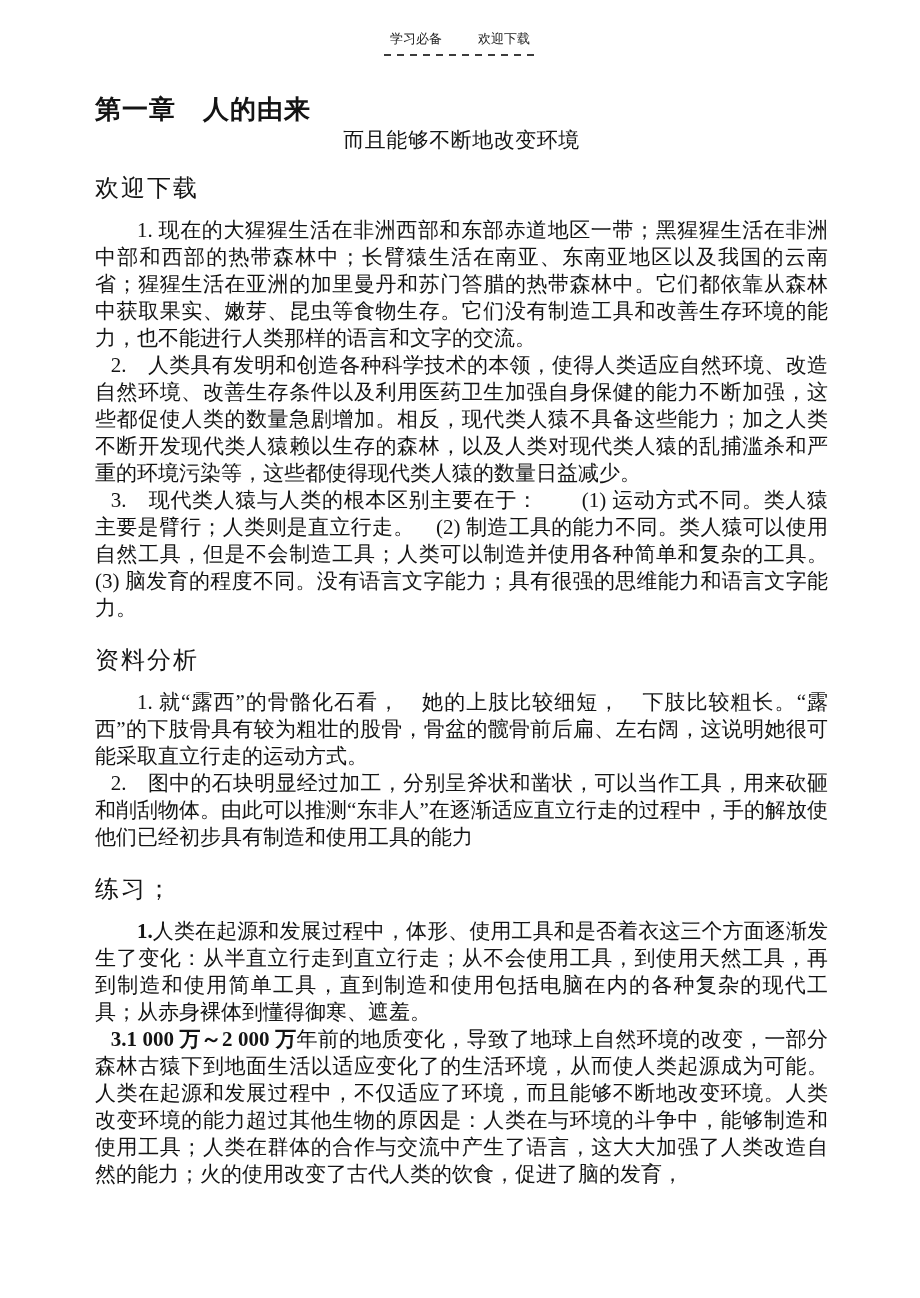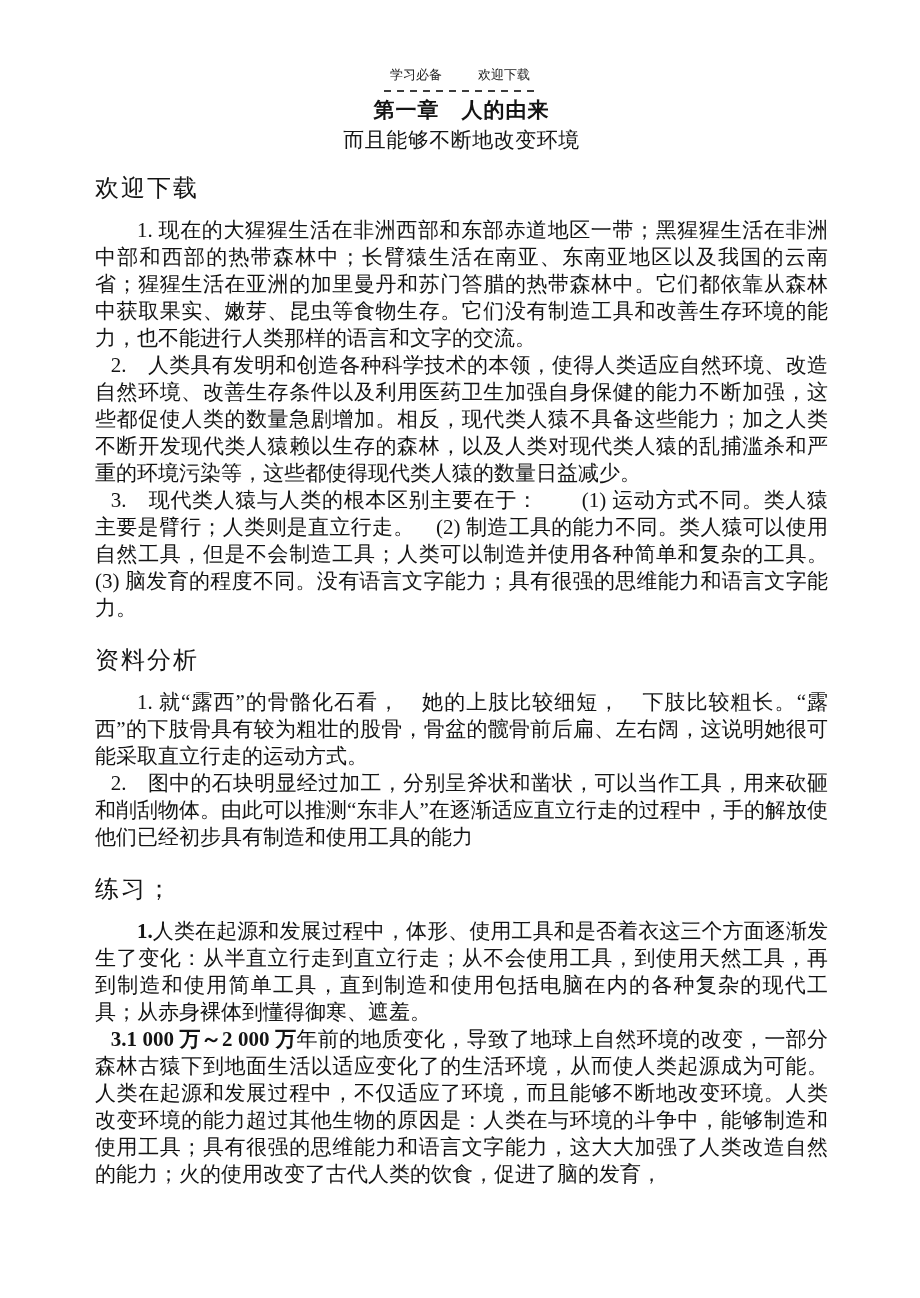--- a/index.html
+++ b/index.html
@@ -24,37 +24,36 @@
     transform: translateX(-50%);
     font-size: 13px;
     color: #222;
     text-align: center;
   }
   .hdr-row {
     display: flex;
     gap: 36px;
     padding: 0 6px 6px 6px;
     white-space: nowrap;
-    margin-top: 36px;
   }
   .dash-line {
     height: 2px;
     background: repeating-linear-gradient(90deg, #3c3c3c 0 7px, transparent 7px 13px);
   }
   .dash-line.red {
     background: repeating-linear-gradient(90deg, #d95500 0 7px, transparent 7px 13px);
   }
 
   
   .content {
     padding: 96px 92px 0 95px;
   }
   .title {
-    text-align: center;
-    font-size: 21px;
+    text-align: left;
+    font-size: 26px;
     font-weight: bold;
     line-height: 28px;
     letter-spacing: 1px;
   }
   .subtitle {
     text-align: center;
     font-size: 21px;
     font-weight: normal;
     line-height: 28px;
     margin-top: 2px;
@@ -134,19 +133,19 @@
 
     <section>
       <h3 class="section-heading">资料分析</h3>
       <p class="para indent-lg"><b class="lead"></b><span>1. 就“露西”的骨骼化石看，　她的上肢比较细短，　下肢比较粗长。“露西”的下肢骨具有较为粗壮的股骨，骨盆的髋骨前后扁、左右阔，这说明她很可能采取直立行走的运动方式。</span></p>
       <p class="para indent-sm"><b class="lead"></b><span>2.　图中的石块明显经过加工，分别呈斧状和凿状，可以当作工具，用来砍砸和削刮物体。由此可以推测“东非人”在逐渐适应直立行走的过程中，手的解放使他们已经初步具有制造和使用工具的能力</span></p>
     </section>
 
     <section>
       <h3 class="section-heading">练习；</h3>
       <p class="para indent-lg"><b class="lead">1.</b><span>人类在起源和发展过程中，体形、使用工具和是否着衣这三个方面逐渐发生了变化：从半直立行走到直立行走；从不会使用工具，到使用天然工具，再到制造和使用简单工具，直到制造和使用包括电脑在内的各种复杂的现代工具；从赤身裸体到懂得御寒、遮羞。</span></p>
-      <p class="para indent-sm"><b class="lead">3.1 000 万～2 000 万</b><span>年前的地质变化，导致了地球上自然环境的改变，一部分森林古猿下到地面生活以适应变化了的生活环境，从而使人类起源成为可能。人类在起源和发展过程中，不仅适应了环境，而且能够不断地改变环境。人类改变环境的能力超过其他生物的原因是：人类在与环境的斗争中，能够制造和使用工具；具有很强的思维能力和语言文字能力，这大大加强了人类改造自然的能力；火的使用改变了古代人类的饮食，促进了脑的发育，</span></p>
+      <p class="para indent-sm"><b class="lead">3.1 000 万～2 000 万</b><span>年前的地质变化，导致了地球上自然环境的改变，一部分森林古猿下到地面生活以适应变化了的生活环境，从而使人类起源成为可能。人类在起源和发展过程中，不仅适应了环境，而且能够不断地改变环境。人类改变环境的能力超过其他生物的原因是：人类在与环境的斗争中，能够制造和使用工具；人类在群体的合作与交流中产生了语言，这大大加强了人类改造自然的能力；火的使用改变了古代人类的饮食，促进了脑的发育，</span></p>
     </section>
 
   </main>
 
 
 </div>
 
 </body></html>

